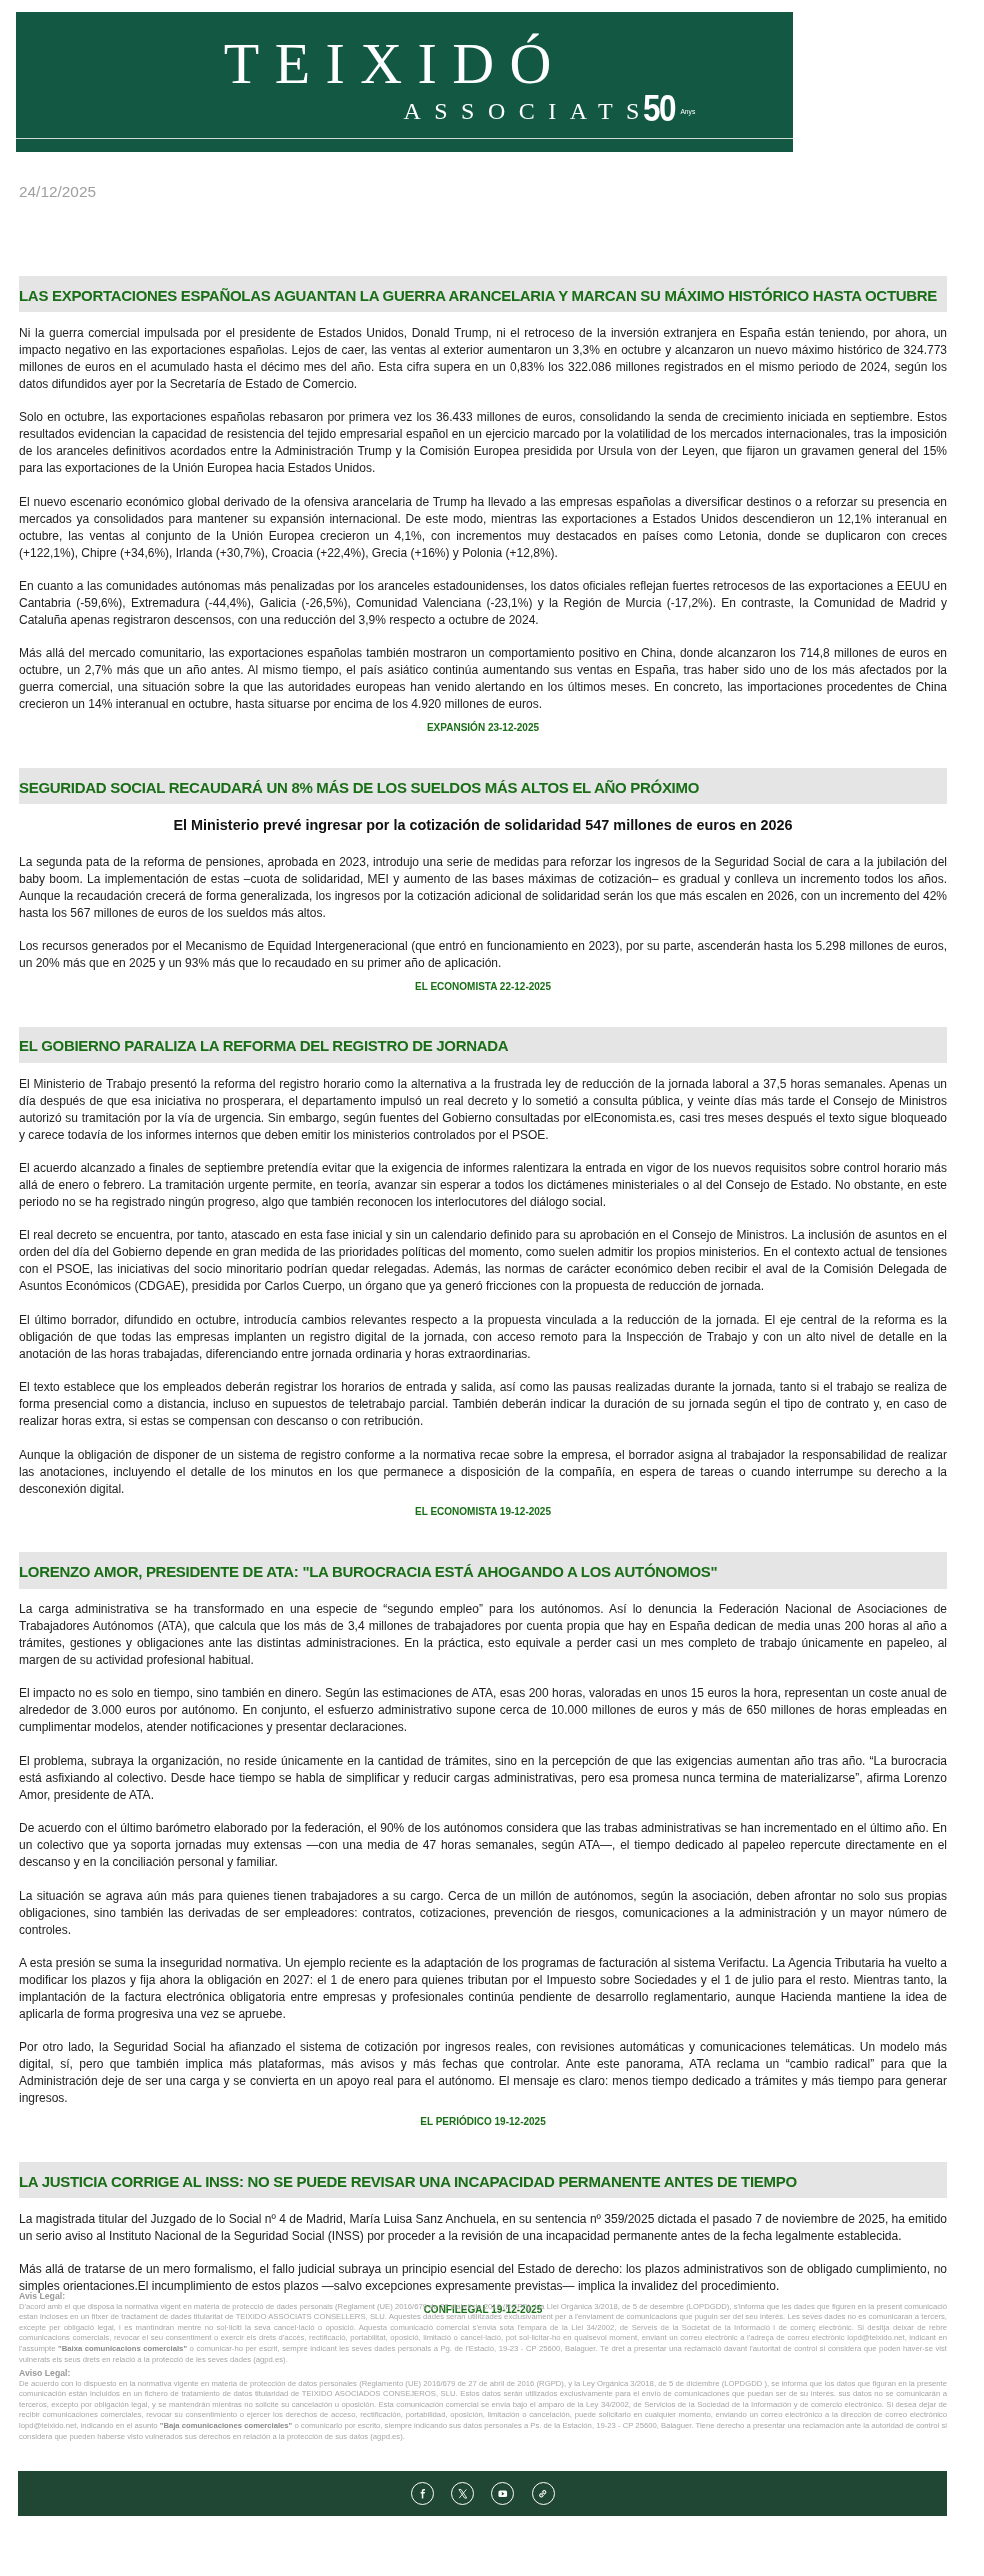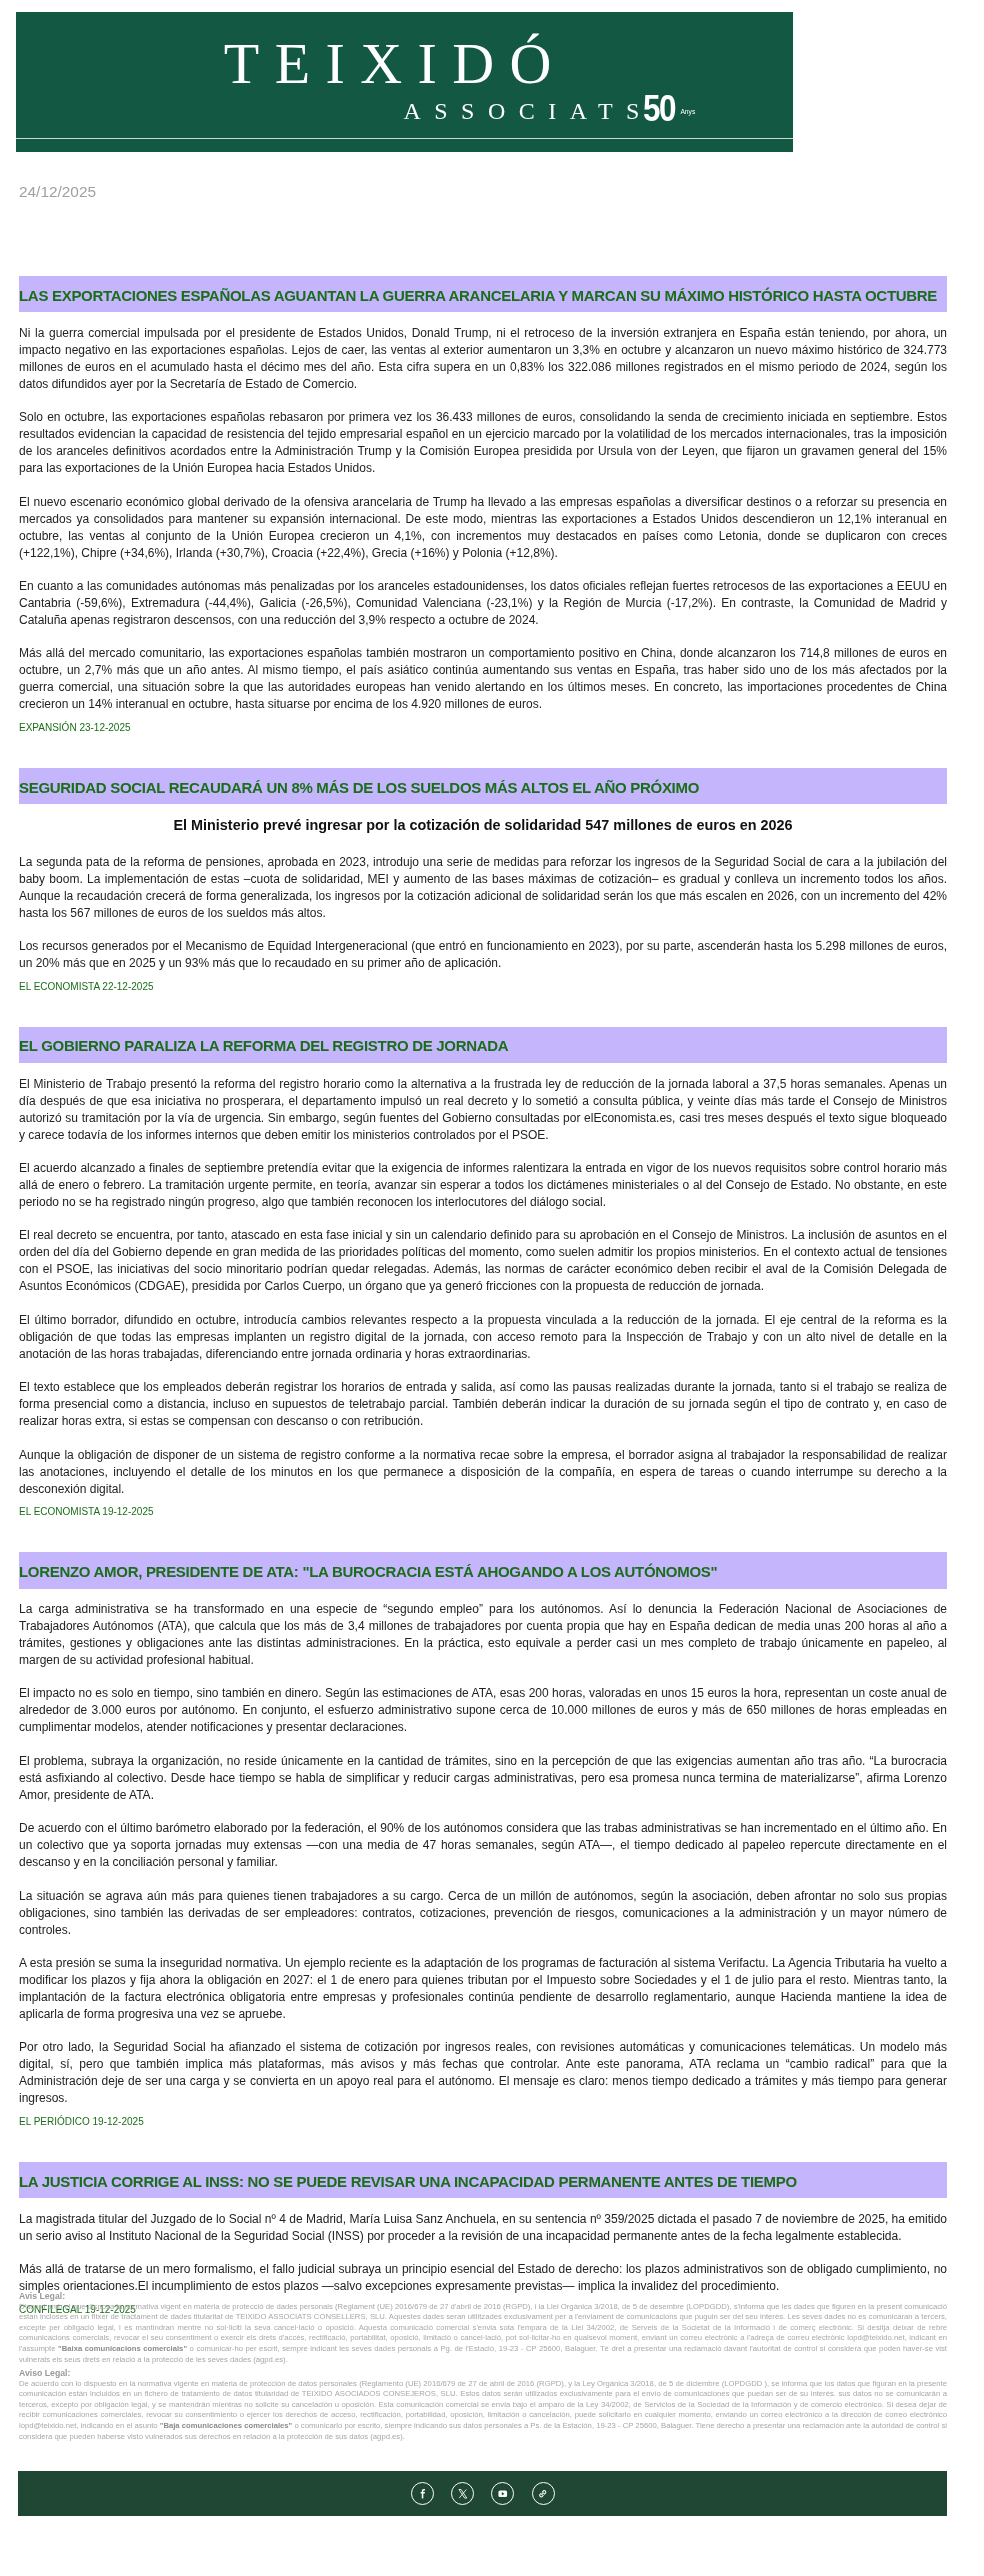--- a/index.html
+++ b/index.html
@@ -23,26 +23,26 @@
       font-size: 37px; font-weight: bold; letter-spacing: -1.9px; transform: scaleX(0.85); transform-origin: left;
     }
     .logo-anys { position: absolute; left: 664px; top: 73px; font-size: 6.7px; font-family: "Liberation Sans", sans-serif; }
 
     .title-block { position: absolute; left: 19px; top: 173px; }
     .bulletin-title { font-size: 23px; font-weight: bold; color: #1a6e18; letter-spacing: -0.5px; }
     .bulletin-date { font-size: 15.4px; color: #a0a0a0; margin-top: 10px; }
 
     .content { position: absolute; left: 19px; top: 276px; width: 928px; }
     .article { margin-bottom: 35px; }
-    .headline-bar { background: #c4b5fd; padding: 10.6px 0 8.7px 0; }
+    .headline-bar { background: #e5e5e5; padding: 10.6px 0 8.7px 0; }
     .headline { font-size: 15px; font-weight: bold; color: #1a6e18; margin: 0; letter-spacing: -0.3px; }
     .subhead { font-size: 14.4px; font-weight: bold; color: #111; margin: 12.5px 0 0 0; text-align: center; }
     .para { font-size: 12px; line-height: 17px; color: #222; text-align: justify; margin: 12.5px 0 0 0; }
     .para + .para { margin-top: 16.4px; }
-    .source { font-size: 10px; font-weight: normal; color: #1a6e18; margin-top: 8.7px; }
+    .source { font-size: 10px; font-weight: bold; color: #1a6e18; margin-top: 8.7px; text-align: center; }
 
     .legal { position: absolute; left: 19px; top: 2291px; width: 928px; color: #a8a8a8; font-size: 7.7px; line-height: 10.6px; }
     .legal-title { font-weight: bold; font-size: 8.7px; color: #9a9a9a; }
     .legal-text { text-align: justify; }
     .legal-block + .legal-block { margin-top: 2.9px; }
     .legal b { color: #8c8c8c; }
 
     .footer {
       position: absolute; left: 18.3px; top: 2471px; width: 929px; height: 45px; background: #1f4733;
       display: flex; align-items: center; justify-content: center; gap: 17.3px;

